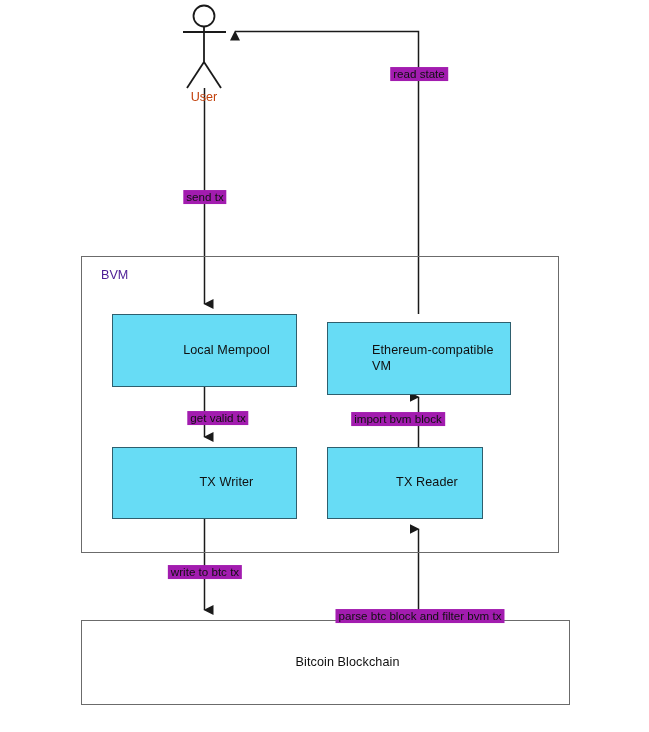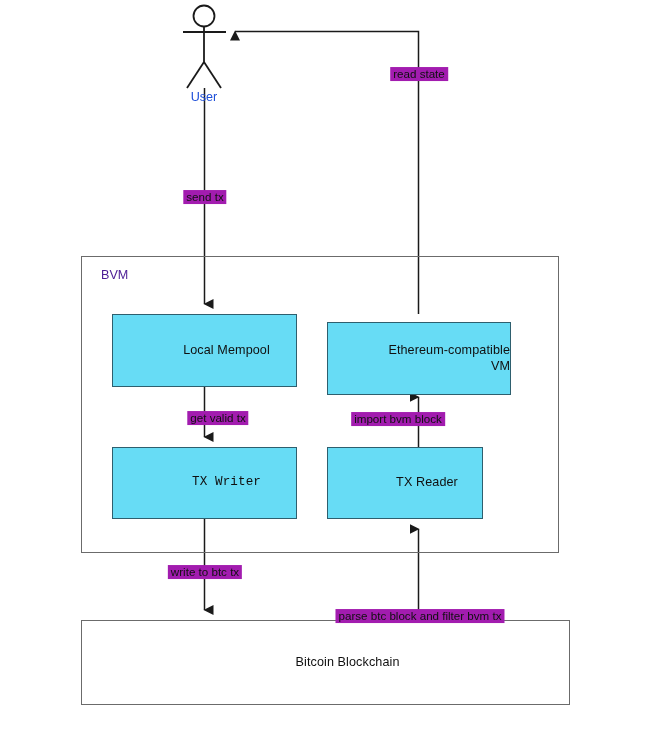--- a/index.html
+++ b/index.html
@@ -25,21 +25,21 @@
     top: 0;
     width: 649px;
     height: 732px;
   }
   .node-box {
     position: absolute;
     box-sizing: border-box;
     display: flex;
     align-items: center;
     justify-content: center;
-    text-align: right;
+    text-align: left;
     padding-left: 44px;
   }
   .node-fill {
     background: #67DCF5;
     border: 1.4px solid #2E5F6E;
   }
   .node-plain {
     background: transparent;
     border: 1.6px solid #6B6B6B;
   }
@@ -67,21 +67,21 @@
     color: #101010;
     background: #a21caf;
     padding: 0 3px;
     white-space: nowrap;
     transform: translate(-50%, -50%);
     line-height: 1.2;
   }
   .actor-label {
     position: absolute;
     font-size: 12.6px;
-    color: #1d4ed8;
+    color: #c2410c;
     white-space: nowrap;
     transform: translateX(-50%);
   }
 </style>
 </head>
 <body>
 
 <div id="canvas">
 
   <svg id="svg-layer" viewBox="0 0 649 732" xmlns="http://www.w3.org/2000/svg">
@@ -136,21 +136,21 @@
   <div class="container-title" style="left:101px; top:268px;">BVM</div>
 
   <div class="node-box node-fill" style="left:112px; top:314px; width:185px; height:73px;">
     <span class="node-label">Local Mempool</span>
   </div>
 
   <div class="node-box node-fill" style="left:327px; top:322px; width:184px; height:73px;">
     <span class="node-label">Ethereum-compatible VM</span>
   </div>
 
-  <div class="node-box node-fill" style="left:112px; top:447px; width:185px; height:72px;font-family:Liberation Mono, monospace;">
+  <div class="node-box node-fill" style="left:112px; top:447px; width:185px; height:72px;">
     <span class="node-label">TX Writer</span>
   </div>
 
   <div class="node-box node-fill" style="left:327px; top:447px; width:156px; height:72px;">
     <span class="node-label">TX Reader</span>
   </div>
 
   <div class="node-box node-plain" style="left:81px; top:620px; width:489px; height:85px;">
     <span class="node-label">Bitcoin Blockchain</span>
   </div>

